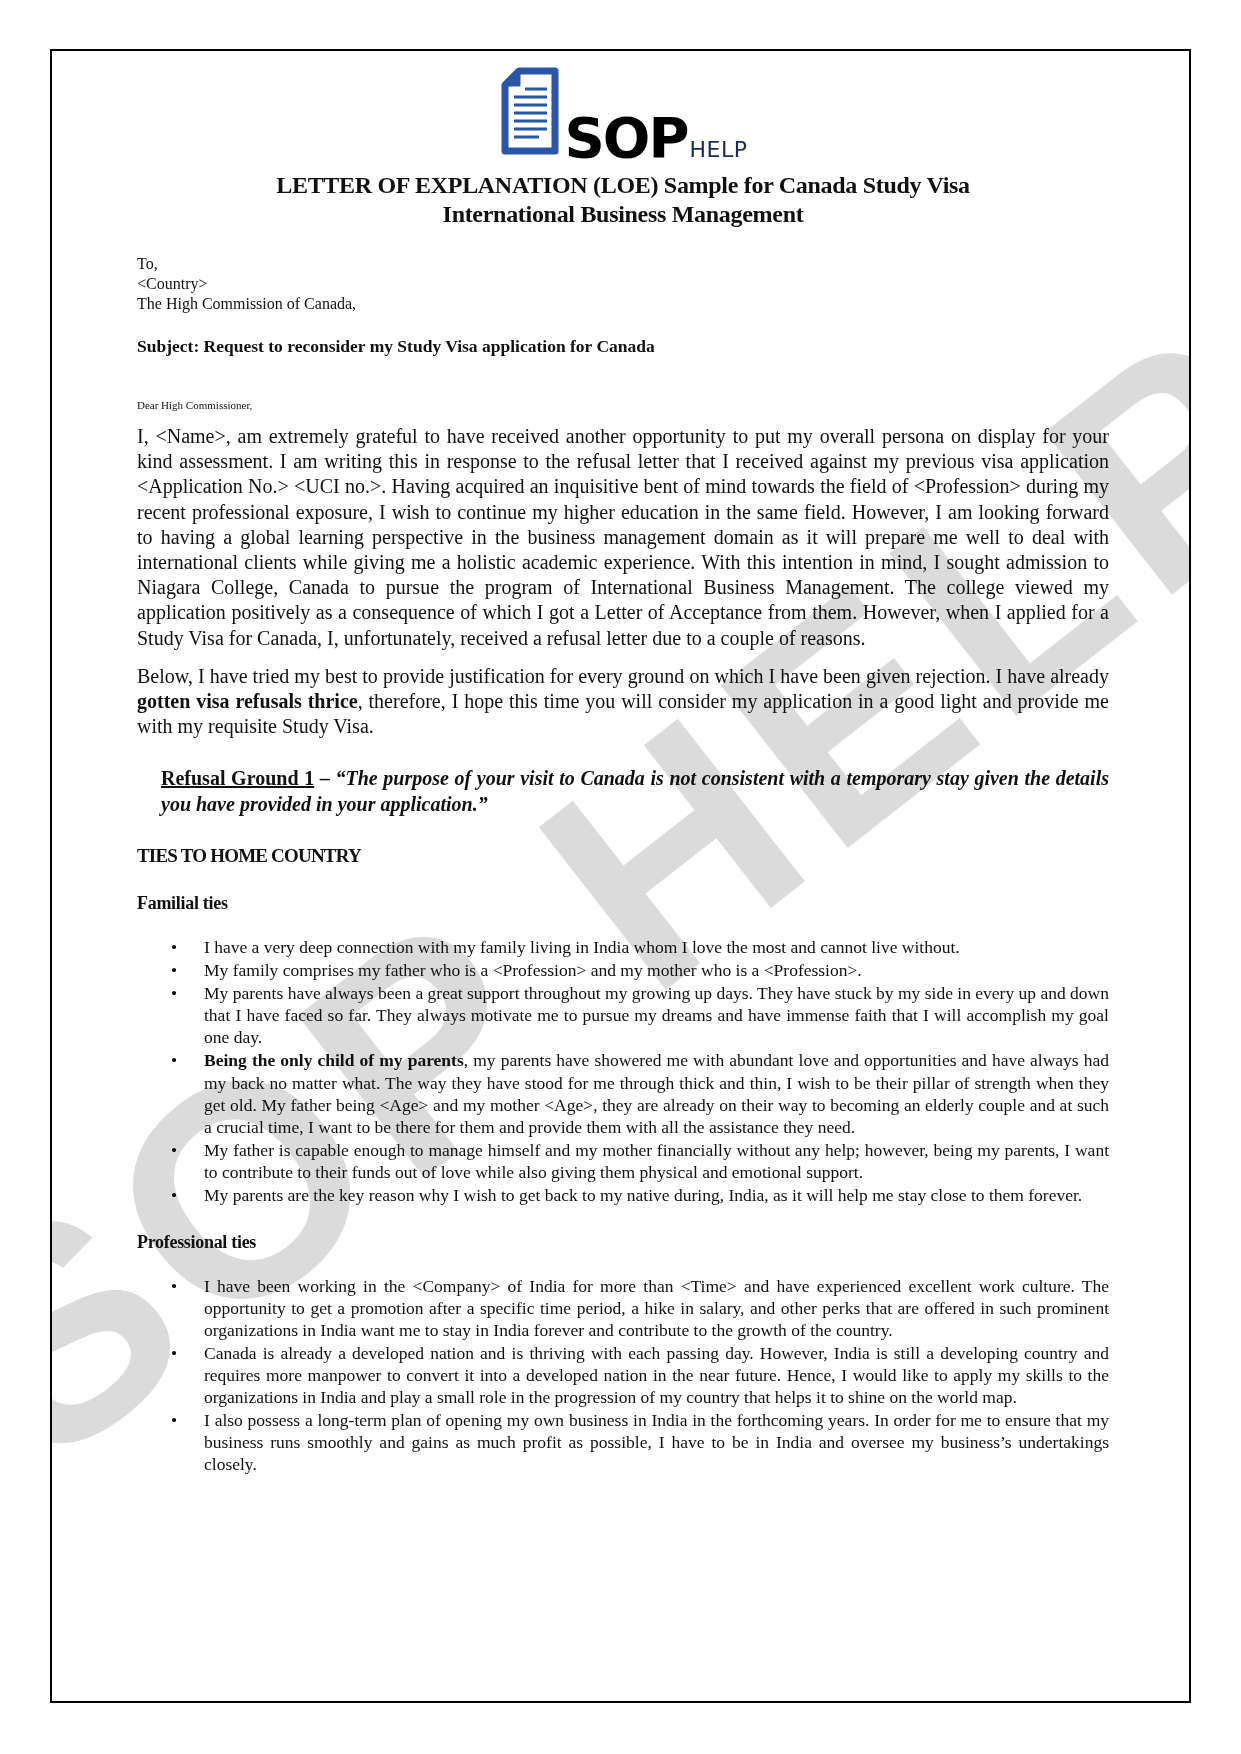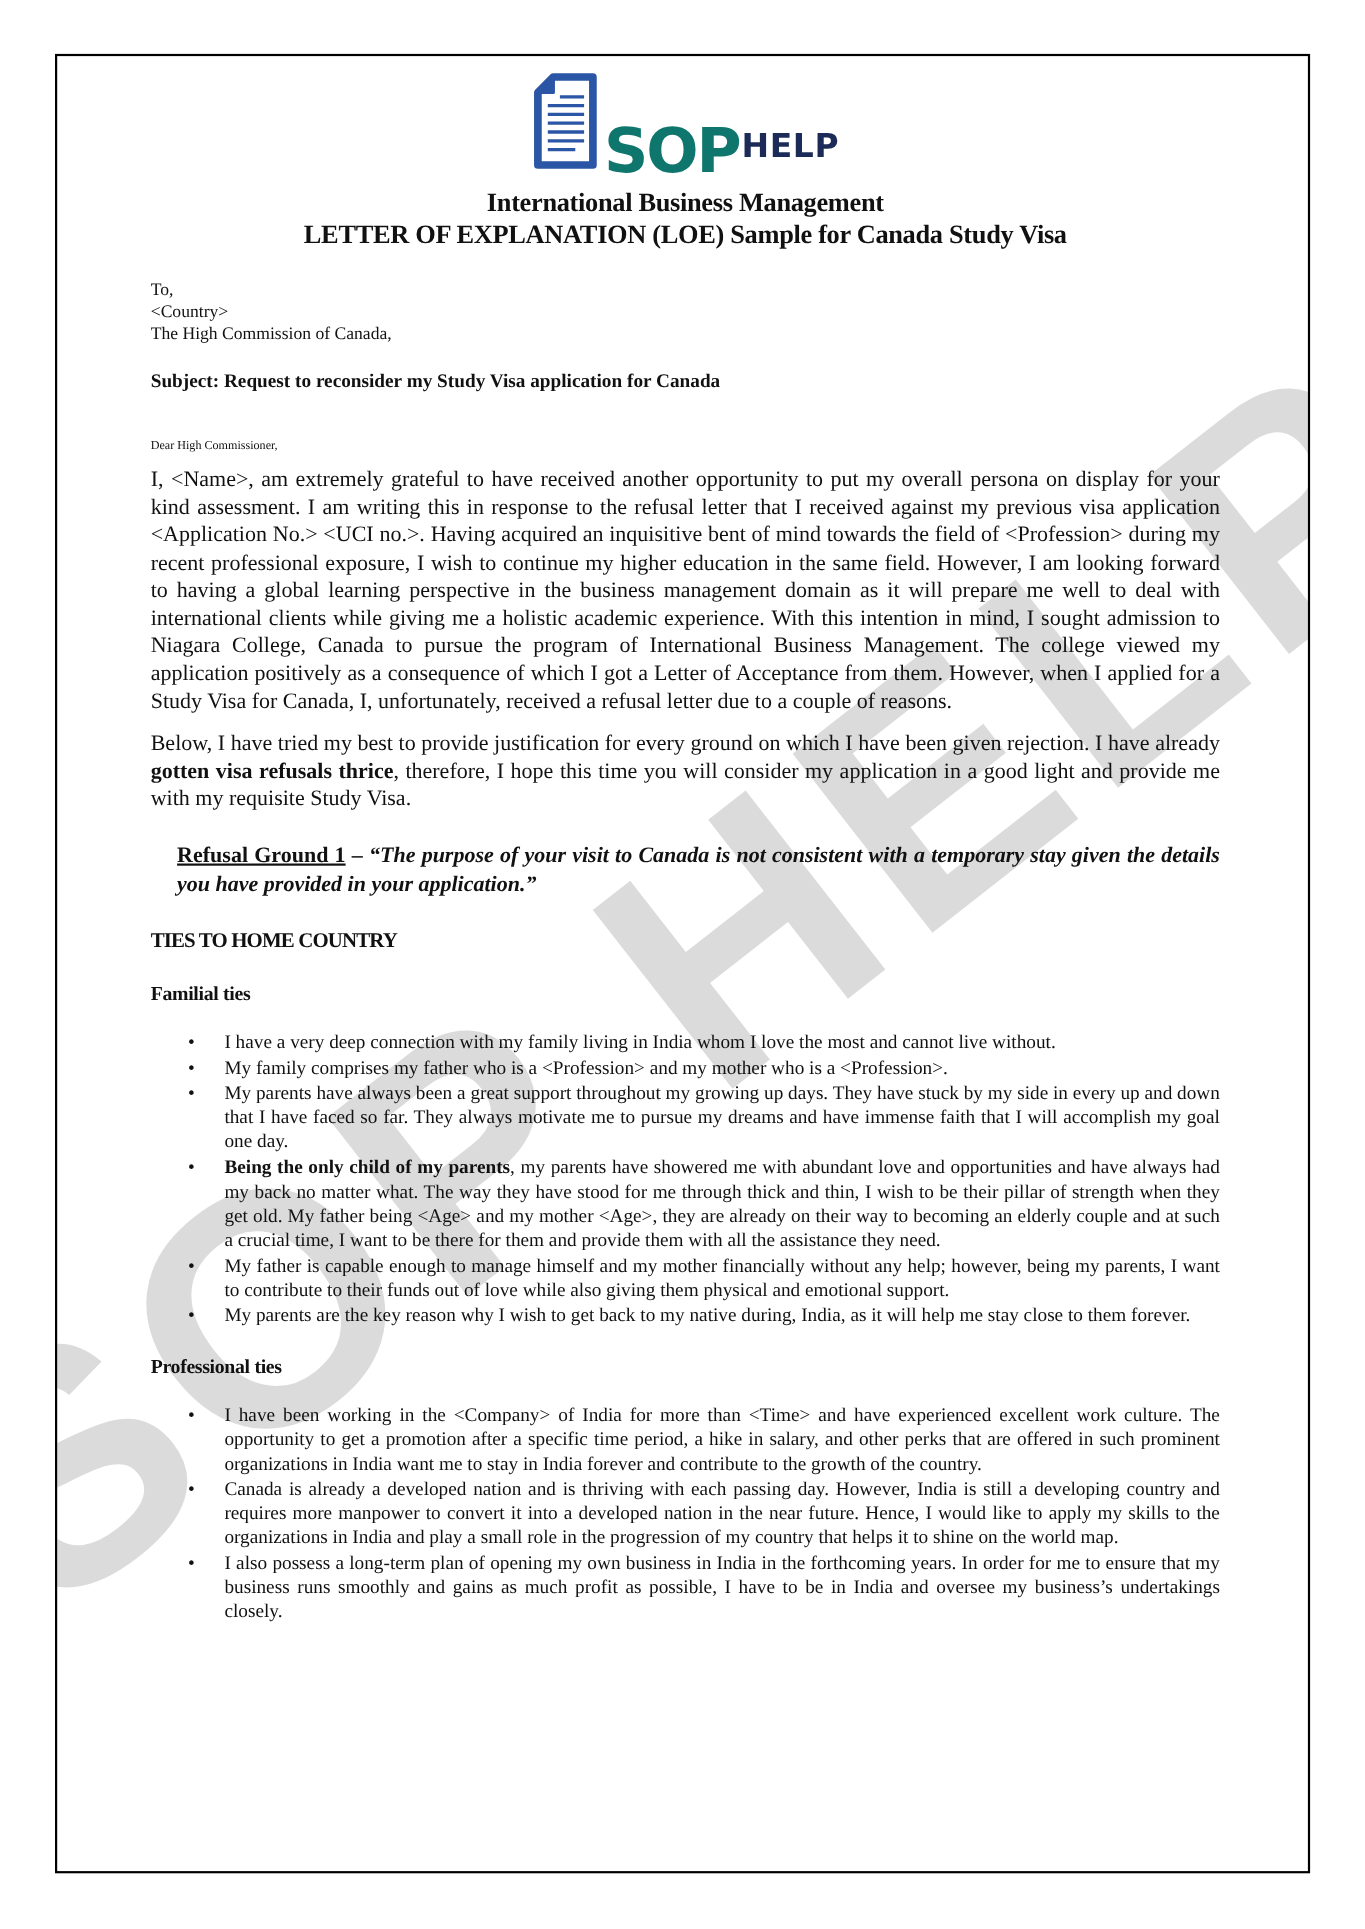--- a/index.html
+++ b/index.html
@@ -43,31 +43,31 @@
     margin-top: 2px;
     height: 96px;
   }
   .logo-doc { margin-right: 4px; margin-bottom: 2px; }
   .logo-sop {
     font-family: "DejaVu Sans", sans-serif;
     font-weight: bold;
     font-size: 56px;
     line-height: 0.82;
     letter-spacing: -2px;
-    color: #0f766e;
+    color: #000000;
   }
   .logo-help {
     font-family: "DejaVu Sans", sans-serif;
-    font-weight: bold;
-    font-size: 30px;
+    font-weight: normal;
+    font-size: 22px;
     line-height: 0.9;
     letter-spacing: 0.5px;
     color: #1b2a57;
     margin-left: 2px;
-    margin-bottom: 14px;
+    margin-bottom: 1px;
   }
   
   .doc-title {
     text-align: center;
     font-weight: bold;
     font-size: 24px;
     line-height: 1.22;
     margin-top: 10px;
     letter-spacing: -0.3px;
   }
@@ -143,22 +143,22 @@
           <line x1="15" y1="54" x2="48" y2="54" stroke="#2b55a5" stroke-width="3"></line>
           <line x1="15" y1="62" x2="48" y2="62" stroke="#2b55a5" stroke-width="3"></line>
           <line x1="15" y1="70" x2="40" y2="70" stroke="#2b55a5" stroke-width="3"></line>
         </svg>
       </span>
       <span class="logo-sop">SOP</span>
       <span class="logo-help">HELP</span>
     </div>
 
     <div class="doc-title">
+      <div>LETTER OF EXPLANATION (LOE) Sample for Canada Study Visa</div>
       <div>International Business Management</div>
-      <div>LETTER OF EXPLANATION (LOE) Sample for Canada Study Visa</div>
     </div>
 
     <div class="address">
       <div>To,</div>
       <div>&lt;Country&gt;</div>
       <div>The High Commission of Canada,</div>
     </div>
 
     <div class="subject">Subject: Request to reconsider my Study Visa application for Canada</div>
 

